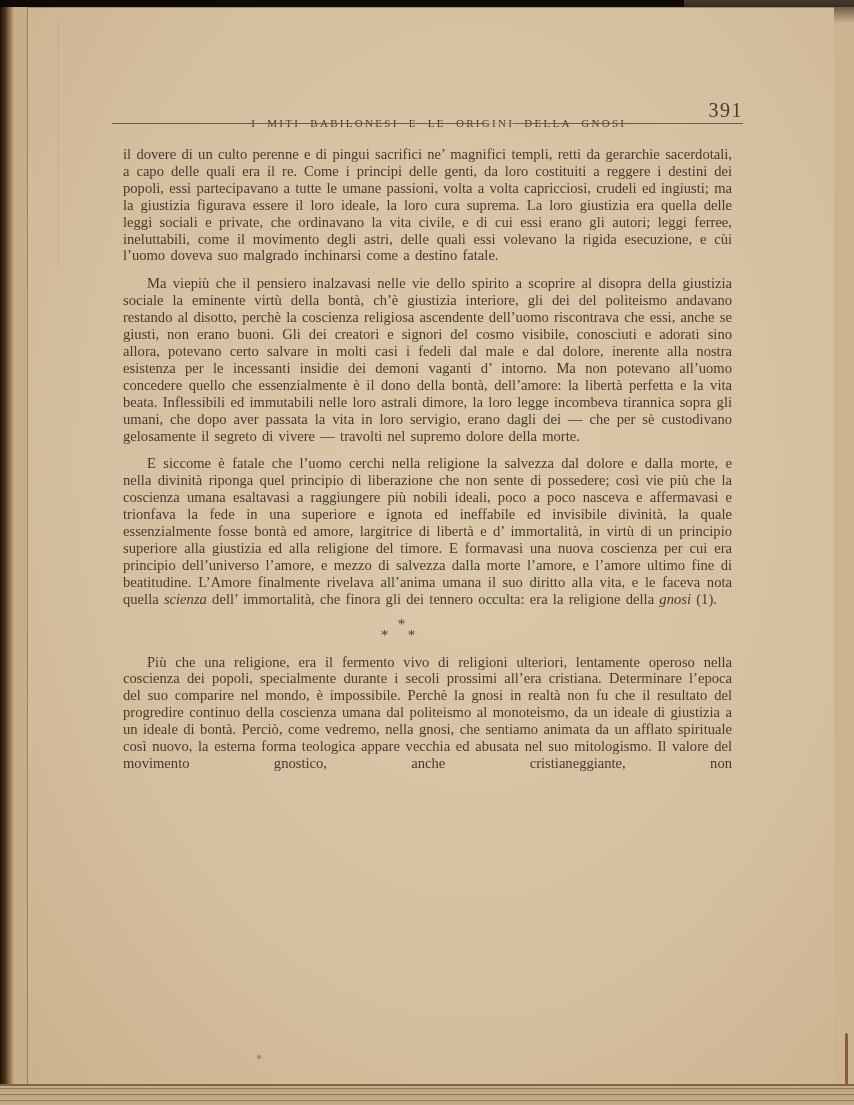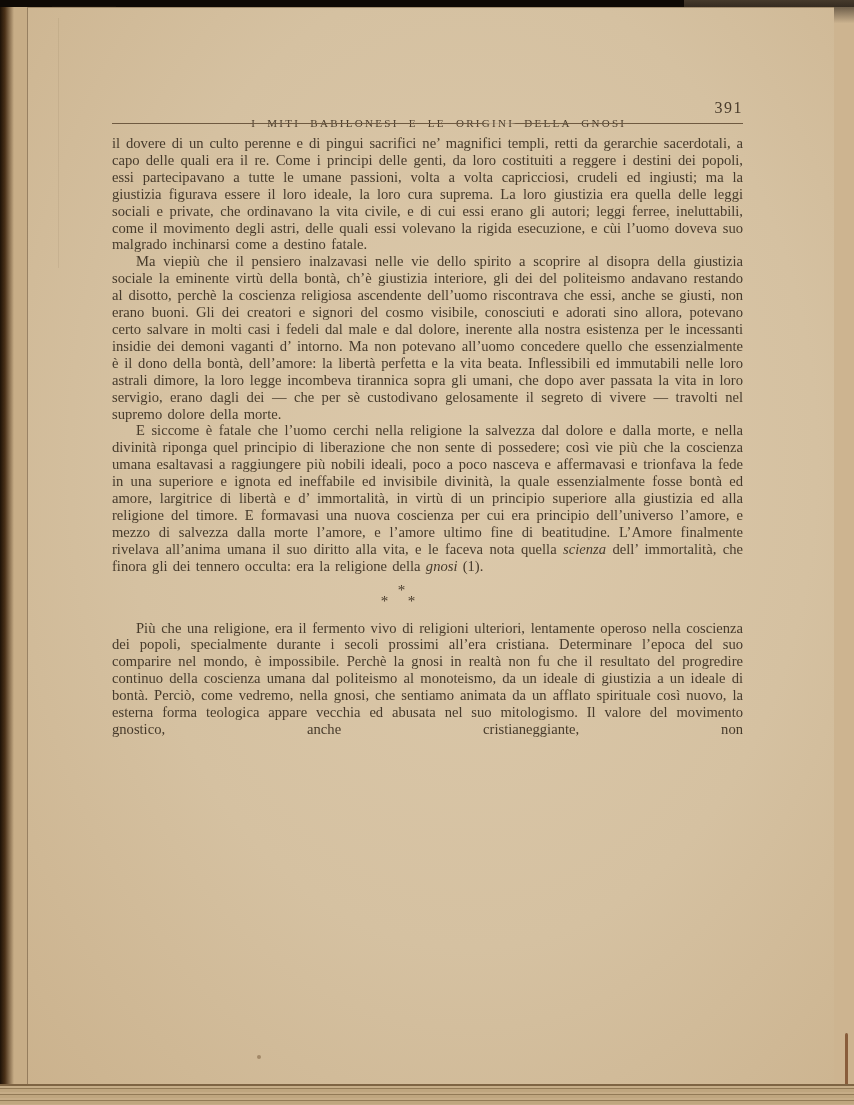--- a/index.html
+++ b/index.html
@@ -34,29 +34,29 @@
     border-top:1px solid rgba(100,80,55,.4);}
   .crease-left{position:absolute;left:30px;top:10px;width:1px;height:250px;background:rgba(60,40,20,.07);}
   .speckles{position:absolute;left:0;top:0;width:2px;height:2px;border-radius:50%;
     box-shadow:230px 1048px 0 1px rgba(92,62,32,.4), 560px 530px 0 0 rgba(92,62,32,.3), 640px 210px 0 0 rgba(92,62,32,.25);}
 
   
   .running-header{position:absolute;left:84px;top:93px;width:631px;height:18px;
     color:#4a3c2c;}
   .header-title{position:absolute;left:50%;transform:translateX(-47%);
     font-size:11px;letter-spacing:2.3px;word-spacing:5px;white-space:nowrap;margin-top:16px;}
-  .page-number{position:absolute;right:0;top:-2px;font-size:16px;letter-spacing:1.5px;text-align:center;}
+  .page-number{position:absolute;right:0;top:-2px;font-size:20px;letter-spacing:1.5px;text-align:center;}
   .header-rule{position:absolute;left:84px;top:115px;width:631px;height:1px;
     background:linear-gradient(90deg,#6f5a41 0 59%,rgba(111,90,65,.2) 60% 63%,#6f5a41 64% 100%);}
 
   
   .body-text{position:absolute;left:84px;top:127px;width:631px;height:730px;
     font-size:14.6px;line-height:16.9px;color:#463a2b;
     text-align:justify;word-spacing:1.6px;}
-  .para{margin:0;text-indent:24px;}
+  .para{margin:11px;text-indent:24px;}
   .para.no-indent{text-indent:0;}
   .para.continues{text-align-last:justify;}
   .asterism{text-align:center;line-height:11px;font-size:15px;
     margin:10px 0 13px;transform:translateX(-26px);color:#463a2b;}
   .asterism .row2{letter-spacing:7px;}
 
   
   .footnote-block{position:absolute;left:84px;top:858px;width:631px;color:#463a2b;}
   .footnote-rule{width:92px;height:1px;background:#6f5a41;opacity:.8;margin-bottom:11px;}
   .footnote{margin:0;font-size:13.4px;line-height:17px;text-align:justify;text-indent:26px;word-spacing:1.5px;}

